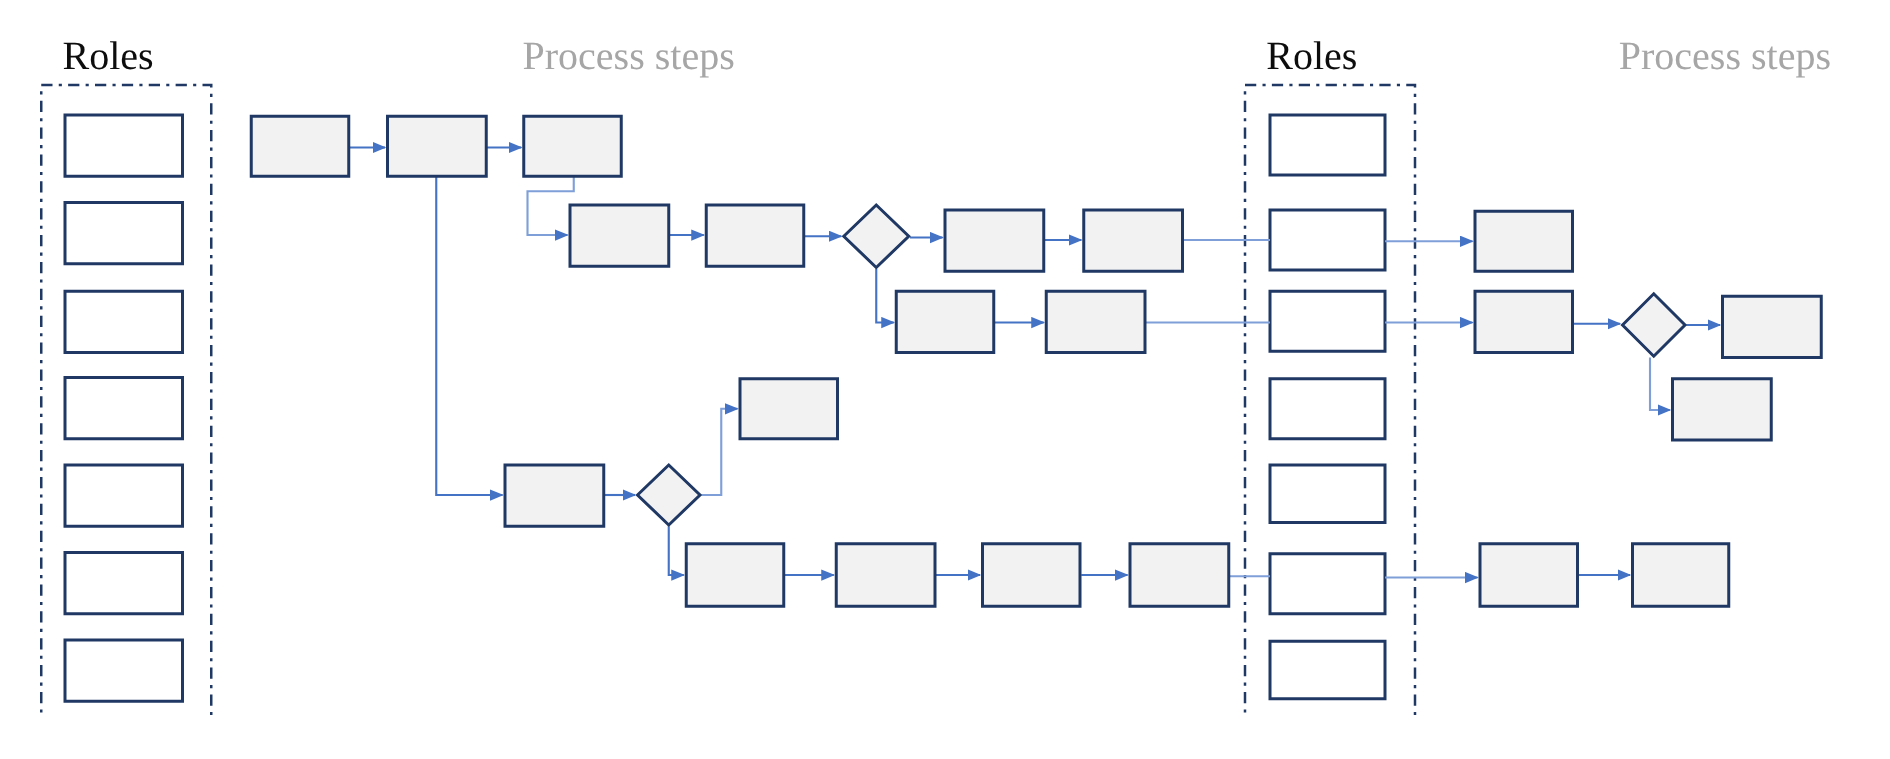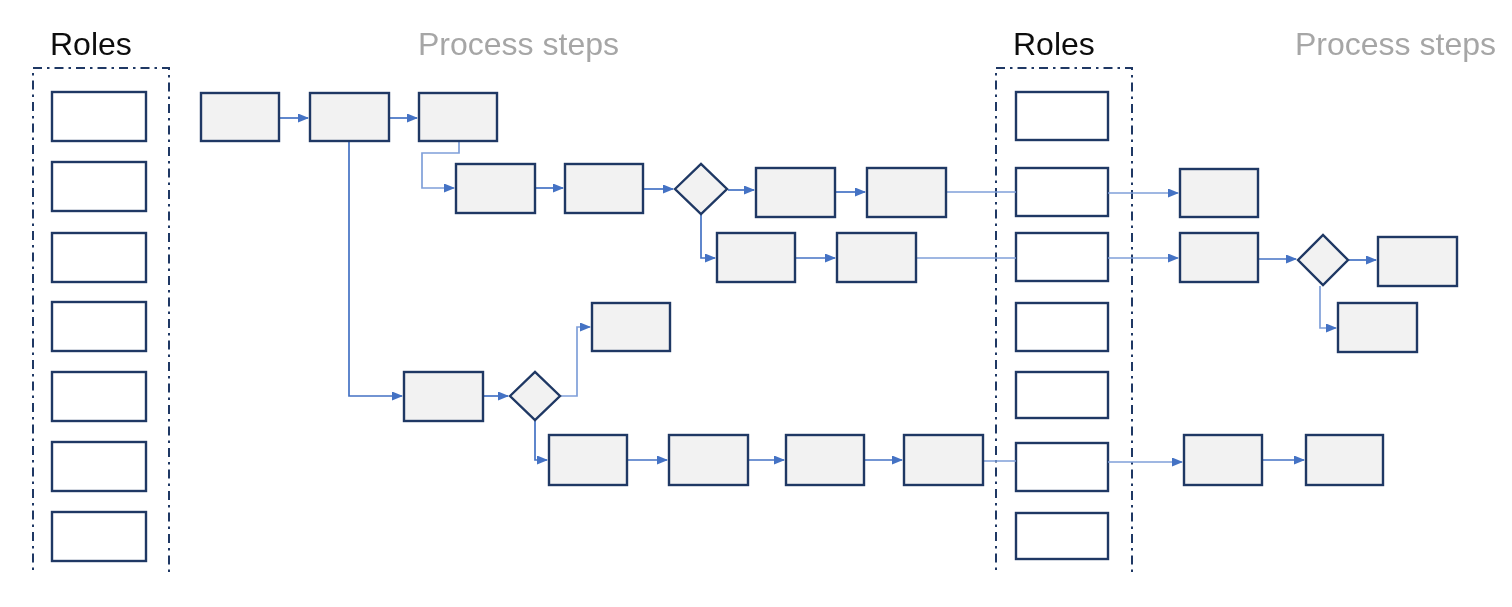--- a/index.html
+++ b/index.html
@@ -1,17 +1,17 @@
 <!DOCTYPE html>
 <html><head>
 <meta charset="utf-8">
 <style>
   html,body{margin:0;padding:0;background:#ffffff;}
   .canvas{position:relative;width:1512px;height:574px;background:#ffffff;overflow:hidden;
-          font-family:Liberation Sans, sans-serif;}
+          font-family:Liberation Serif, serif;}
   .title{position:absolute;top:27px;font-size:32px;line-height:1.1;white-space:nowrap;}
   #diagram-svg{position:absolute;left:0;top:0;}
   .artifact{position:absolute;left:0;top:603px;display:flex;}
   .artifact span{display:inline-block;width:2px;height:3px;}
 </style>
 </head>
 <body style="background: rgb(255, 255, 255);">
 
 <div class="canvas">
 

